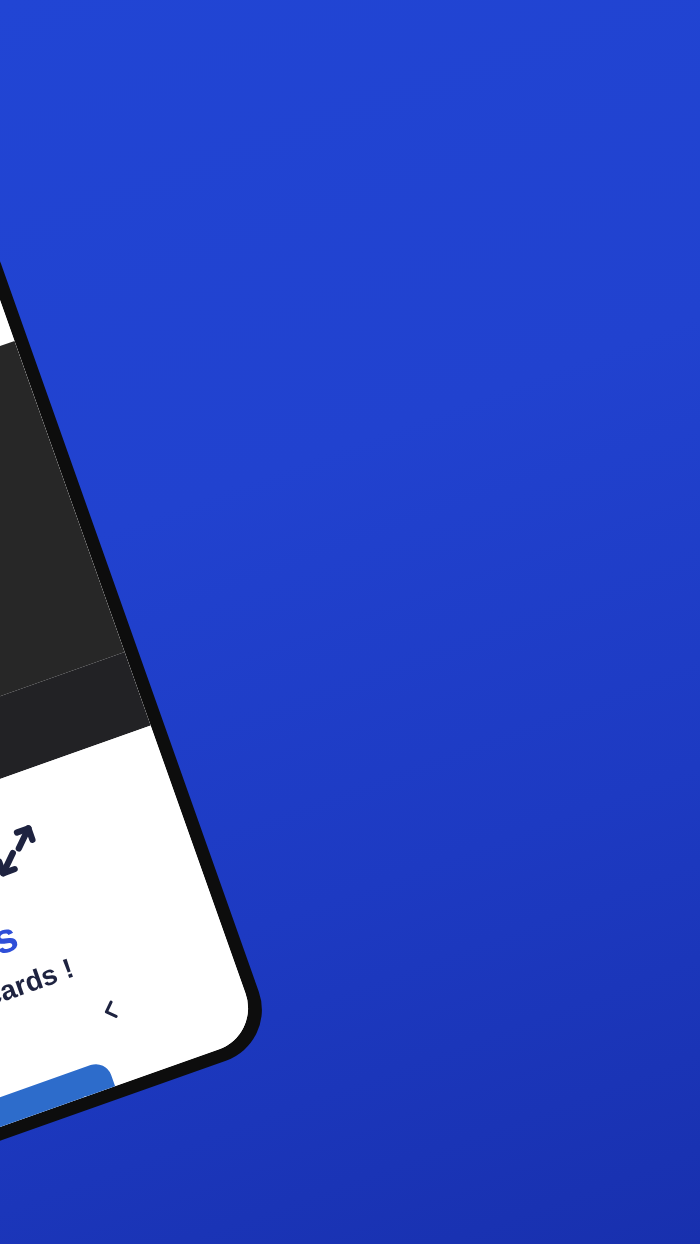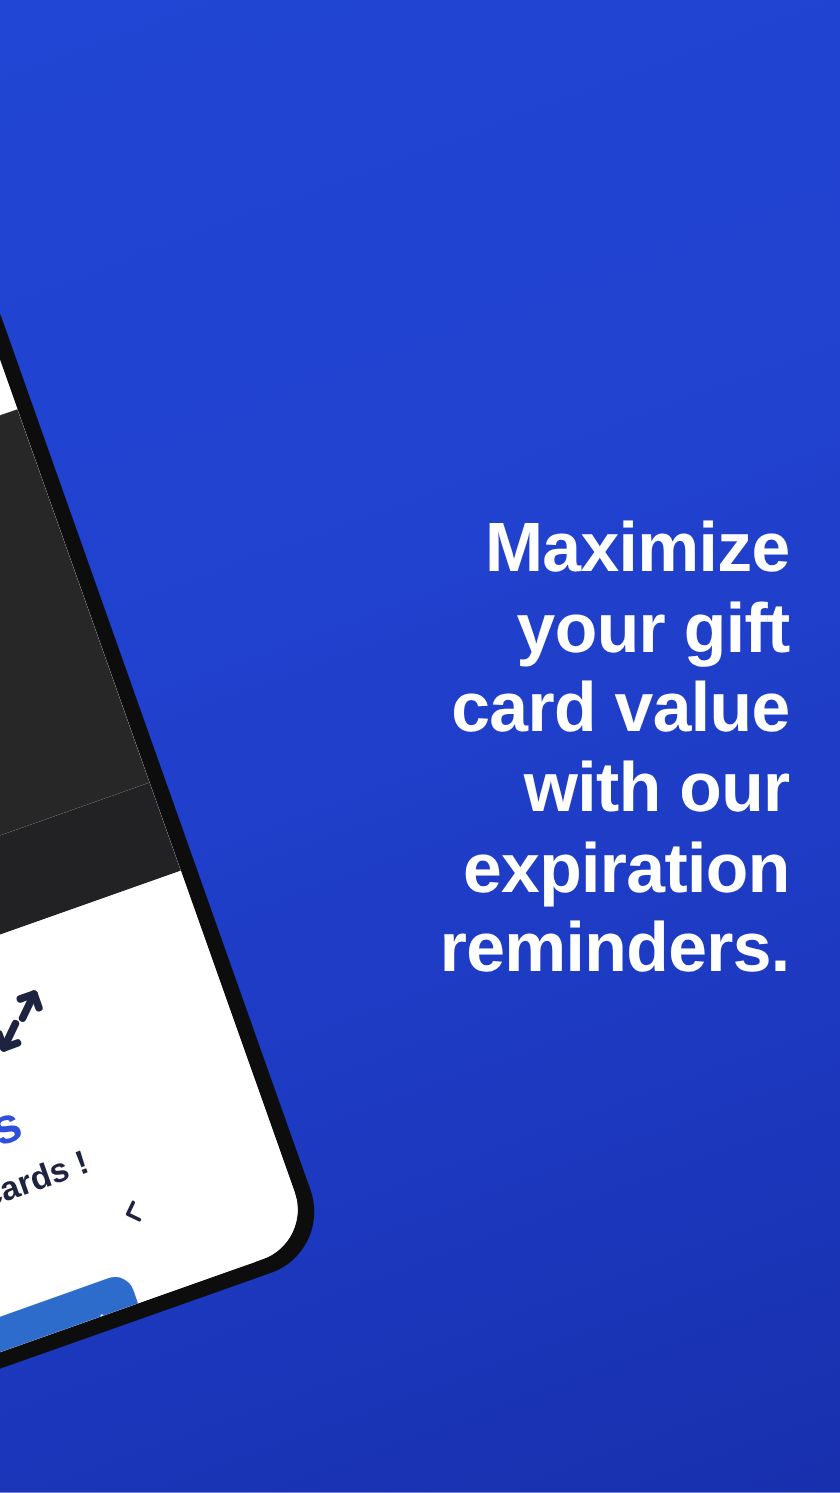--- a/index.html
+++ b/index.html
@@ -195,20 +195,14 @@
           </div>
 
           <div class="divider"></div>
 
         </div>
 
       </div>
     </div>
   </div>
 
-  <div class="headline">Maximize
-your gift
-card value
-with our
-expiration
-reminders.</div>
 
 </div>
 
 </body></html>

